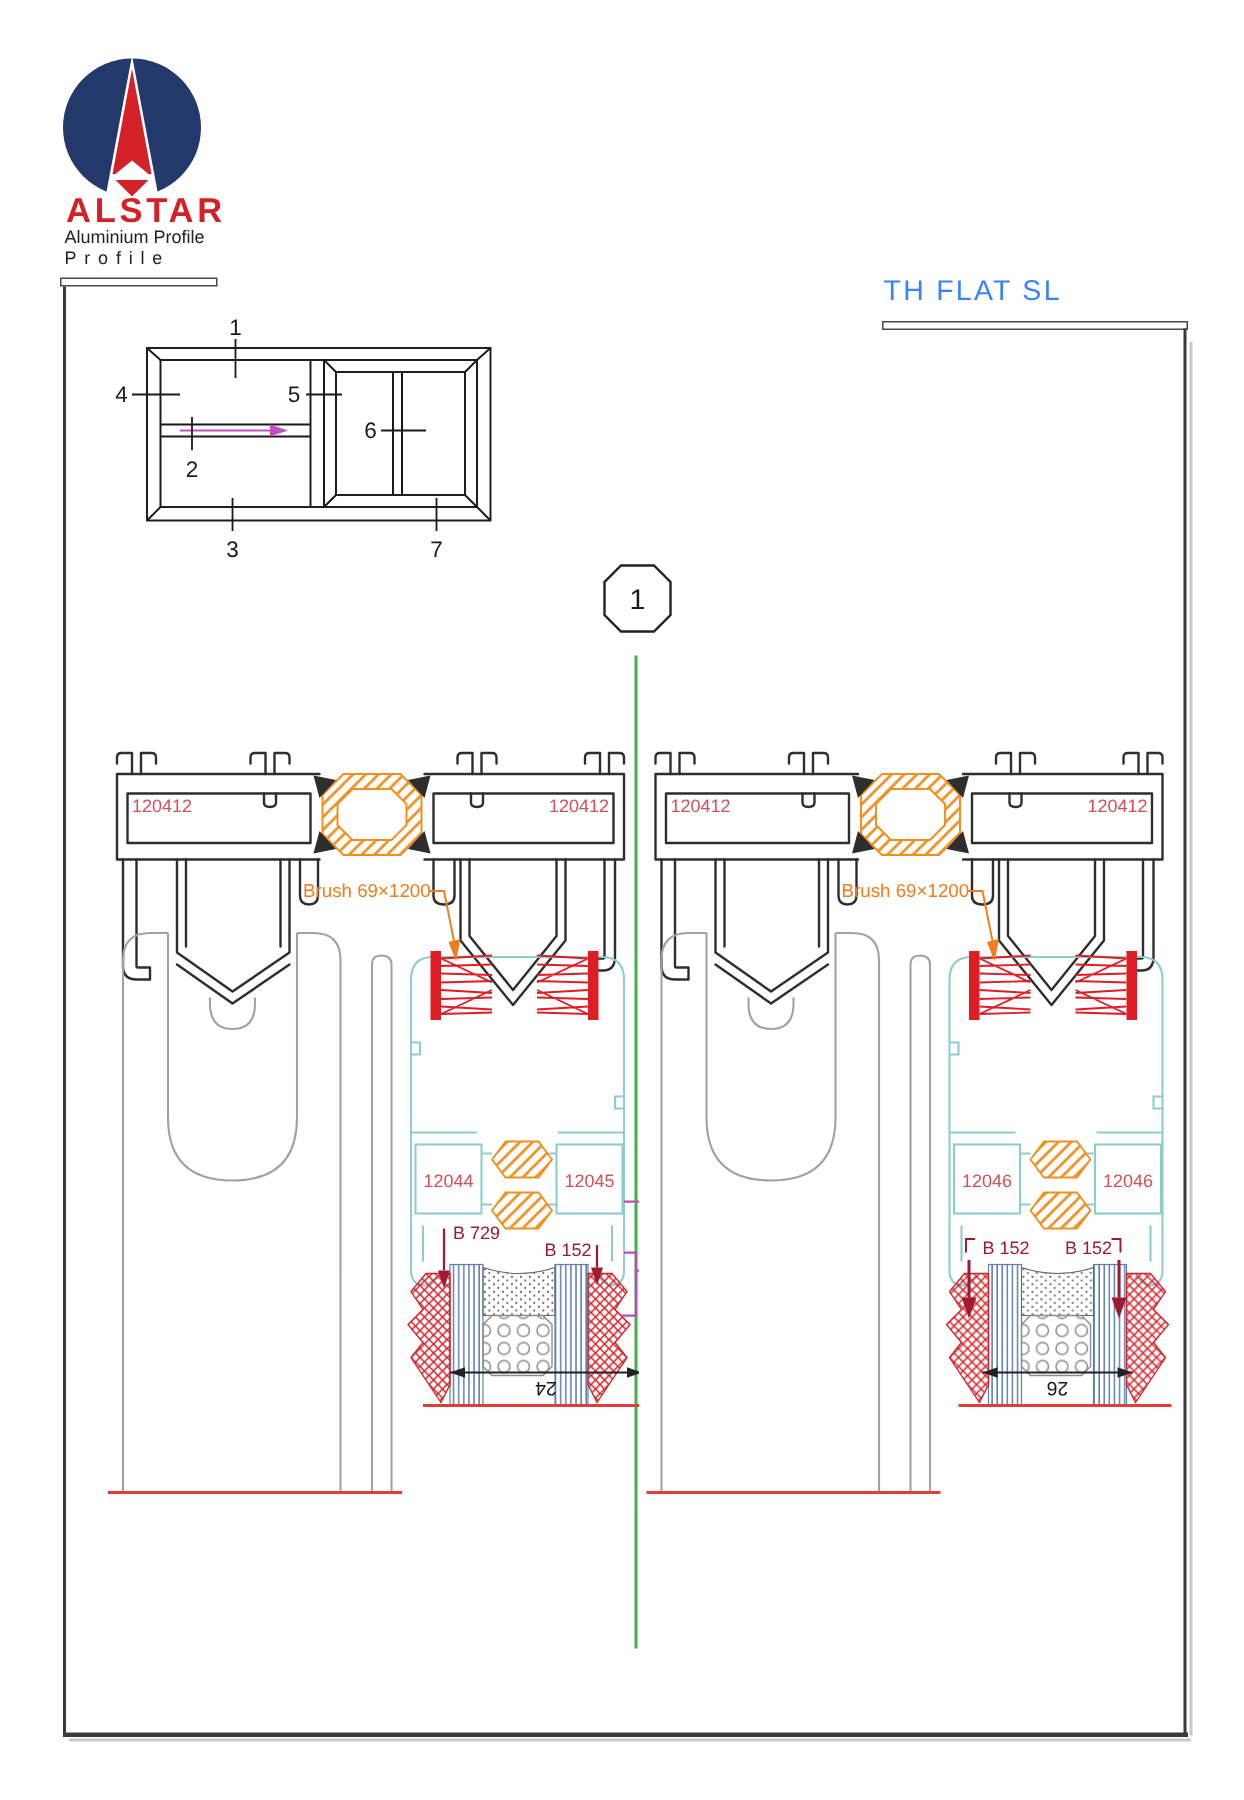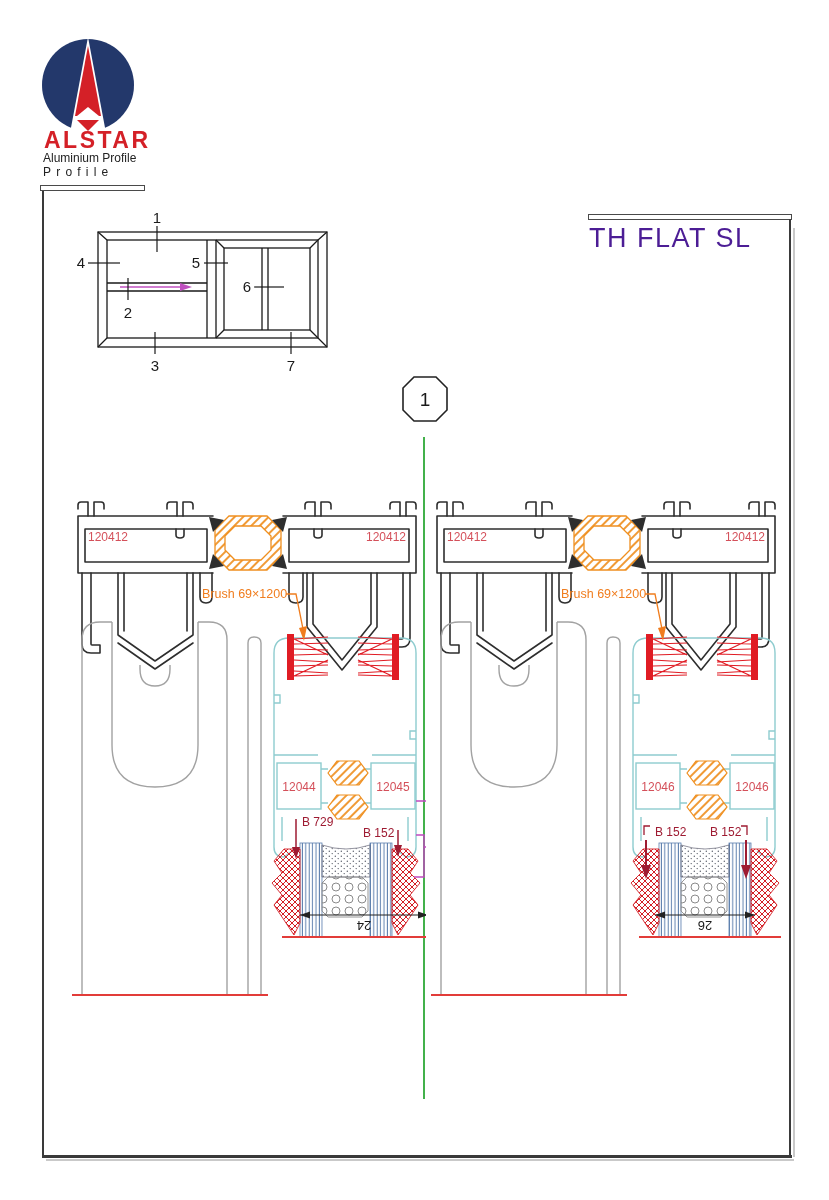--- a/index.html
+++ b/index.html
@@ -4,21 +4,21 @@
 <style>
   html,body { margin:0; padding:0; background:#ffffff; font-family:"Liberation Sans", sans-serif; }
   .sheet { position:relative; width:829px; height:1200px; background:#fff; overflow:hidden; }
   .abs { position:absolute; }
   .frame-line { background:#3a3a3a; }
   .shadow-line { background:#c9c9c9; }
   .bar { border:1px solid #4a4a4a; background:#fff; }
   .logo-name { color:#d42027; font-weight:bold; font-size:23px; letter-spacing:2.5px; line-height:1; }
   .logo-sub { color:#222; font-size:12px; line-height:1.05; }
   .logo-sub2 { letter-spacing:5.2px; }
-  .sheet-title { color:#4c1d95; font-size:27px; letter-spacing:1.5px; line-height:1;margin-top:40px; }
+  .sheet-title { color:#3b82f6; font-size:19px; letter-spacing:1.5px; line-height:1; }
   .green-line { background:#43b14b; }
   svg text { font-family:"Liberation Sans", sans-serif; }
   .t-red    { fill:#d4505a; font-size:12px; }
   .t-maroon { fill:#9e1b32; font-size:12px; }
   .t-orange { fill:#f07d1e; font-size:12.5px; }
   .t-dim    { fill:#1a1a1a; font-size:13px; }
   .t-num    { fill:#1a1a1a; font-size:15px; }
   .t-marker { fill:#1a1a1a; font-size:19px; }
 </style>
 </head>

